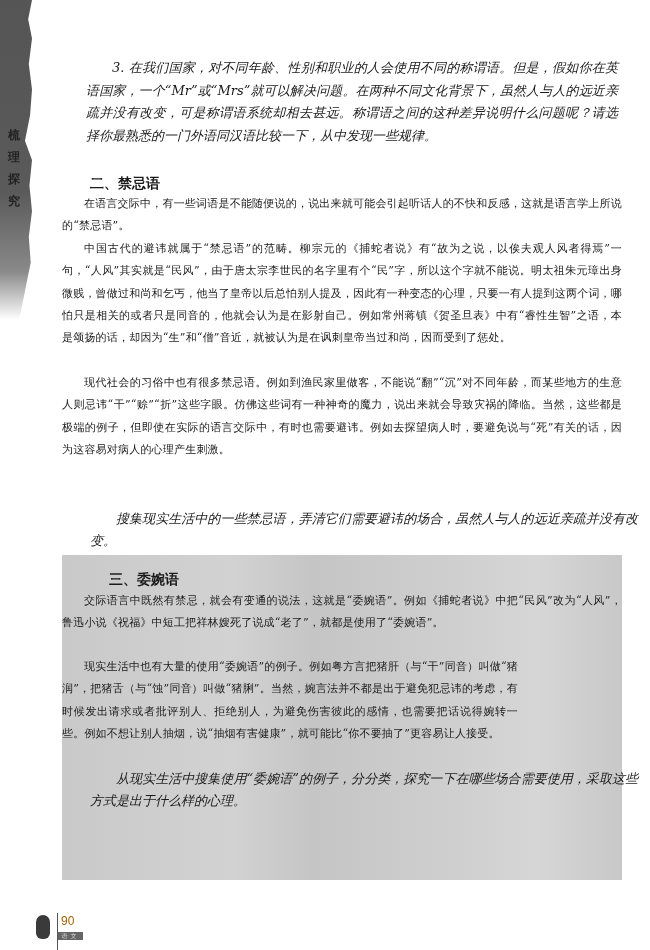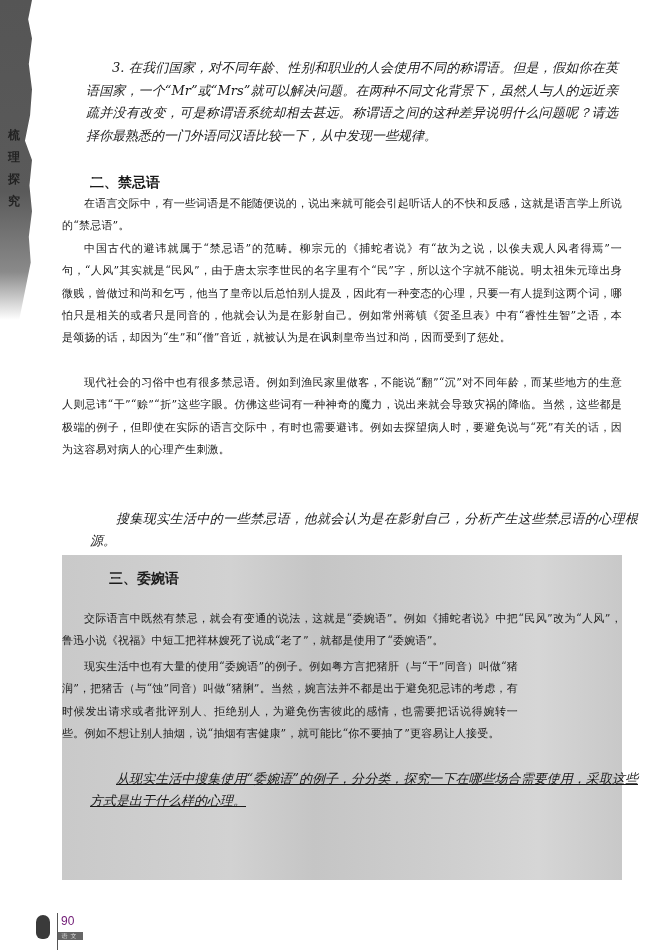--- a/index.html
+++ b/index.html
@@ -29,44 +29,44 @@
   .para {
     font-size: 11px; line-height: 22.3px; text-indent: 2em; margin: 0;
     text-align: justify; letter-spacing: 0.2px;
   }
   .task {
     font-family: "DejaVu Serif", serif; font-style: italic;
     font-size: 13px; line-height: 22px; margin: 0; text-align: justify;
     padding-left: 18px; text-indent: 2em;
   }
   .heading {
-    font-family: Liberation Mono, monospace;
+    font-family: Liberation Sans, sans-serif;
     font-weight: bold; font-size: 14px; margin: 0; padding-left: 28px;
     line-height: 22px;
   }
   #q3 { position: absolute; top: 57px; left: 24px; width: 532px; font-size: 13px; line-height: 22.5px; padding-left:0; text-indent: 2em;}
   #sec2-head { position: absolute; top: 172px; left: 0; }
   #sec2-p1 { position: absolute; top: 193px; left: 0; width: 560px; }
   #sec2-p2 { position: absolute; top: 238px; left: 0; width: 560px; }
   #sec2-p3 { position: absolute; top: 372px; left: 0; width: 560px; }
   #sec2-task { position: absolute; top: 508px; left: 10px; width: 548px; }
   #sec3-head { position: absolute; top: 568px; left: 0; margin-left: 19px; }
-  #sec3-p1 { position: absolute; top: 608px; left: 0; width: 560px; }
+  #sec3-p1 { position: absolute; top: 590px; left: 0; width: 560px; }
   #sec3-p2 { position: absolute; top: 656px; left: 0; width: 456px; }
-  #sec3-task { position: absolute; top: 768px; left: 10px; width: 548px; text-decoration: underline; }
+  #sec3-task { position: absolute; top: 768px; left: 10px; width: 548px; }
 
   .footer { position: absolute; left: 36px; top: 913px; height: 37px; }
   .foot-icon {
     position: absolute; left: 0; top: 2px; width: 14px; height: 24px;
     background: #3a3a3a; border-radius: 7px 7px 6px 6px;
   }
   .foot-line { position: absolute; left: 21px; top: 0; width: 1px; height: 37px; background: #555; }
   .page-num {
     position: absolute; left: 25px; top: 1px;
-    font-family: "Liberation Sans", sans-serif; font-size: 12px; color: #701a75;
+    font-family: "Liberation Sans", sans-serif; font-size: 12px; color: #a16207;
   }
   .subject-tag {
     position: absolute; left: 22px; top: 19px; width: 25px; height: 8px;
     background: #666; color: #ddd; font-size: 6px; line-height: 8px;
     text-align: center; letter-spacing: 3px;
     font-family: "DejaVu Sans", sans-serif;
   }
 </style>
 </head>
 <body>
@@ -81,21 +81,21 @@
 
 <div class="gray-panel"></div>
 
 <div class="content">
   <p id="q3" class="task">3. 在我们国家，对不同年龄、性别和职业的人会使用不同的称谓语。但是，假如你在英语国家，一个“Mr”或“Mrs”就可以解决问题。在两种不同文化背景下，虽然人与人的远近亲疏并没有改变，可是称谓语系统却相去甚远。称谓语之间的这种差异说明什么问题呢？请选择你最熟悉的一门外语同汉语比较一下，从中发现一些规律。</p>
 
   <h2 id="sec2-head" class="heading">二、禁忌语</h2>
   <p id="sec2-p1" class="para">在语言交际中，有一些词语是不能随便说的，说出来就可能会引起听话人的不快和反感，这就是语言学上所说的“禁忌语”。</p>
   <p id="sec2-p2" class="para">中国古代的避讳就属于“禁忌语”的范畴。柳宗元的《捕蛇者说》有“故为之说，以俟夫观人风者得焉”一句，“人风”其实就是“民风”，由于唐太宗李世民的名字里有个“民”字，所以这个字就不能说。明太祖朱元璋出身微贱，曾做过和尚和乞丐，他当了皇帝以后总怕别人提及，因此有一种变态的心理，只要一有人提到这两个词，哪怕只是相关的或者只是同音的，他就会认为是在影射自己。例如常州蒋镇《贺圣旦表》中有“睿性生智”之语，本是颂扬的话，却因为“生”和“僧”音近，就被认为是在讽刺皇帝当过和尚，因而受到了惩处。</p>
   <p id="sec2-p3" class="para">现代社会的习俗中也有很多禁忌语。例如到渔民家里做客，不能说“翻”“沉”对不同年龄，而某些地方的生意人则忌讳“干”“赊”“折”这些字眼。仿佛这些词有一种神奇的魔力，说出来就会导致灾祸的降临。当然，这些都是极端的例子，但即使在实际的语言交际中，有时也需要避讳。例如去探望病人时，要避免说与“死”有关的话，因为这容易对病人的心理产生刺激。</p>
-  <p id="sec2-task" class="task">搜集现实生活中的一些禁忌语，他就会认为是在影射自己，分析产生这些禁忌语的心理根源。</p>
+  <p id="sec2-task" class="task">搜集现实生活中的一些禁忌语，弄清它们需要避讳的场合，虽然人与人的远近亲疏并没有改变。</p>
 
   <h2 id="sec3-head" class="heading">三、委婉语</h2>
   <p id="sec3-p1" class="para">交际语言中既然有禁忌，就会有变通的说法，这就是“委婉语”。例如《捕蛇者说》中把“民风”改为“人风”，鲁迅小说《祝福》中短工把祥林嫂死了说成“老了”，就都是使用了“委婉语”。</p>
   <p id="sec3-p2" class="para">现实生活中也有大量的使用“委婉语”的例子。例如粤方言把猪肝（与“干”同音）叫做“猪润”，把猪舌（与“蚀”同音）叫做“猪脷”。当然，婉言法并不都是出于避免犯忌讳的考虑，有时候发出请求或者批评别人、拒绝别人，为避免伤害彼此的感情，也需要把话说得婉转一些。例如不想让别人抽烟，说“抽烟有害健康”，就可能比“你不要抽了”更容易让人接受。</p>
   <p id="sec3-task" class="task">从现实生活中搜集使用“委婉语”的例子，分分类，探究一下在哪些场合需要使用，采取这些方式是出于什么样的心理。</p>
 </div>
 
 <div class="footer">
   <div class="foot-icon"></div>
   <div class="foot-line"></div>

